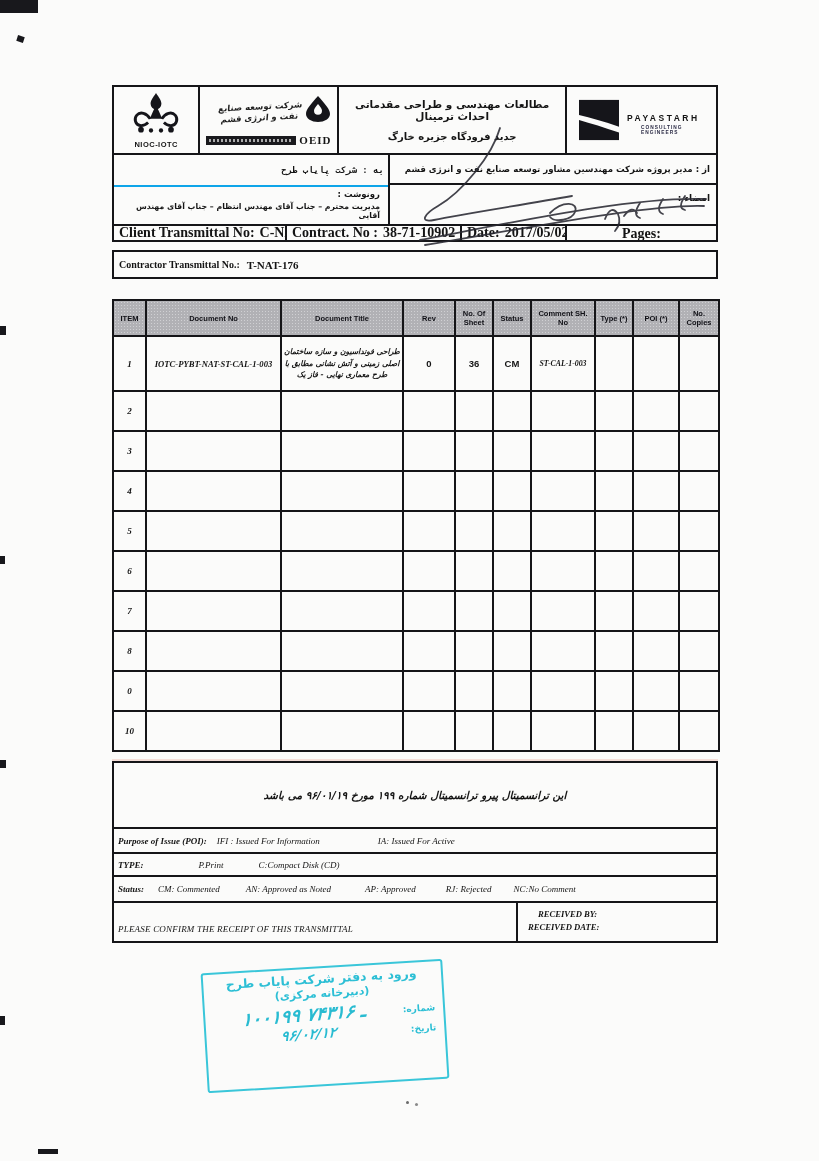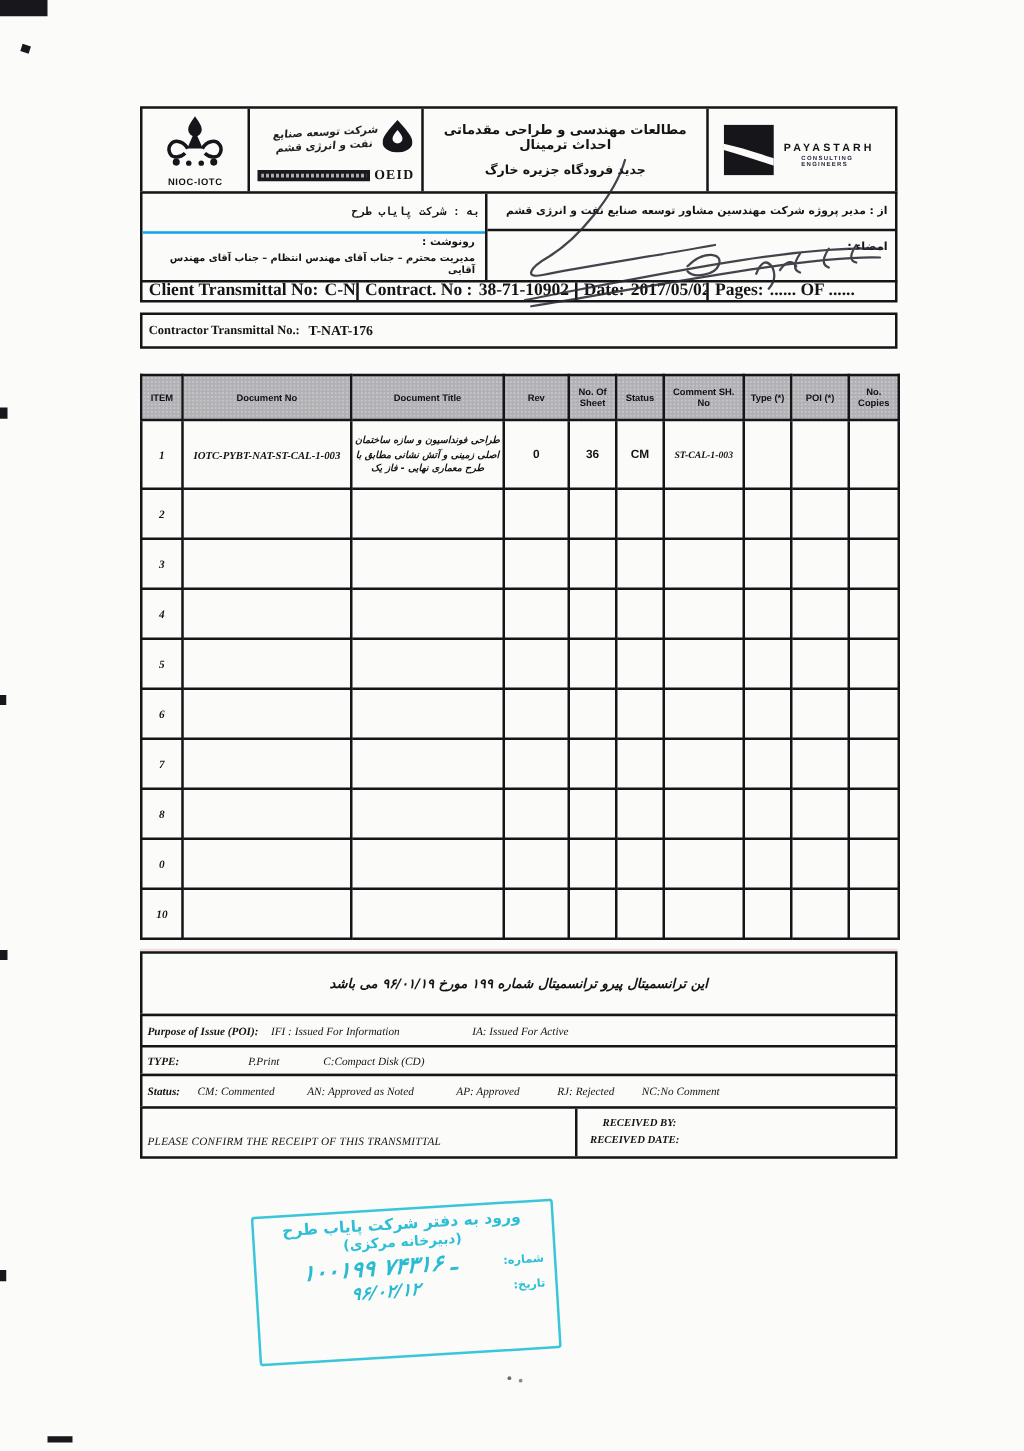--- a/index.html
+++ b/index.html
@@ -45,21 +45,21 @@
   .copy-label{font-size:8.5px;font-weight:700;}
   .copy-text{font-size:7.8px;font-weight:700;margin-top:3px;}
   .p-right{flex:1;display:flex;flex-direction:column;position:relative;}
   .from-box{height:30px;border-bottom:2px solid #151518;direction:rtl;font-family:"DejaVu Sans",sans-serif;
             font-size:8.6px;font-weight:700;display:flex;align-items:center;padding:0 6px;}
   .sig-box{flex:1;direction:rtl;font-family:"DejaVu Sans",sans-serif;font-size:9px;font-weight:700;padding:8px 6px;}
 
   
   .trans-row{display:flex;height:18px;font-size:14px;font-weight:700;}
   .trans-row>div{border-right:2px solid #151518;display:flex;align-items:center;padding:0 5px;gap:5px;white-space:nowrap;overflow:hidden;}
-  .trans-row>div:last-child{border-right:none;}
+  .trans-row>div:last-child{border-right:none;flex-direction:column;}
   .t-client{width:173px;}.t-contract{width:175px;}.t-date{width:105px;}.t-pages{flex:1;}
 
   .contractor-row{height:29px;display:flex;align-items:center;gap:7px;padding:0 5px;
                   font-size:10px;font-weight:700;}
   .contractor-row .val{font-size:11px;}
 
   
   table.docs{border-collapse:collapse;width:606px;table-layout:fixed;}
   table.docs td,table.docs th{border:2px solid #151518;padding:1px 2px;overflow:hidden;}
   table.docs th{background:#b1b1b5;background-image:radial-gradient(rgba(255,255,255,.4) .5px,transparent .6px);
@@ -68,34 +68,34 @@
   tr.r1{height:55px;}
   tr.rx{height:40px;}
   td.item{font-style:italic;font-weight:700;font-size:9px;text-align:center;}
   td.docno{font-style:italic;font-weight:700;font-size:8.6px;text-align:center;}
   td.dtitle{direction:rtl;font-family:"DejaVu Sans",sans-serif;font-size:7.6px;font-weight:700;
             font-style:italic;text-align:center;line-height:1.55;}
   td.num{font-family:"Liberation Sans",sans-serif;font-weight:700;font-size:9.5px;text-align:center;}
   td.cmt{font-style:italic;font-weight:700;font-size:7.8px;text-align:center;}
 
   
-  .note-box{height:52px;display:flex;align-items:center;justify-content:center;direction:rtl;
+  .note-box{height:68px;display:flex;align-items:center;justify-content:center;direction:rtl;
             font-family:"DejaVu Sans",sans-serif;font-size:10.5px;font-weight:700;font-style:italic;
             box-shadow:0 -2px 0 rgba(210,60,30,.15), 0 2px 0 rgba(0,160,190,.15);}
   .legend{display:flex;align-items:center;font-style:italic;font-size:9px;padding:0 4px;white-space:nowrap;}
   .legend .lab{font-weight:700;}
   .type-row{height:25px;}
   .poi-row{height:27px;}
   .status-row{height:28px;}
   .m1{margin-left:55px;}.m2{margin-left:35px;}
   .m3{margin-left:10px;}.m4{margin-left:58px;}
   .s1{margin-left:14px;}.s2{margin-left:26px;}.s3{margin-left:34px;}.s4{margin-left:30px;}.s5{margin-left:22px;}
 
   .confirm-row{height:42px;display:flex;}
-  .c-left{width:348px;border-right:2px solid #151518;display:flex;align-items:flex-end;
+  .c-left{width:404px;border-right:2px solid #151518;display:flex;align-items:flex-end;
           padding:0 4px 7px 4px;font-style:italic;font-size:9px;letter-spacing:.2px;}
   .c-right{flex:1;padding:5px 0 0 10px;font-style:italic;font-weight:700;font-size:8.6px;line-height:1.5;}
   .c-right .rb{padding-left:10px;}
 
   
   .sig-svg{position:absolute;left:400px;top:126px;width:320px;height:135px;pointer-events:none;}
 
   
   .stamp{position:absolute;left:204px;top:966px;width:242px;height:120px;border:2.5px solid #3ac6d9;
          border-radius:3px;transform:rotate(-3.5deg);color:#2dbfd5;direction:rtl;

